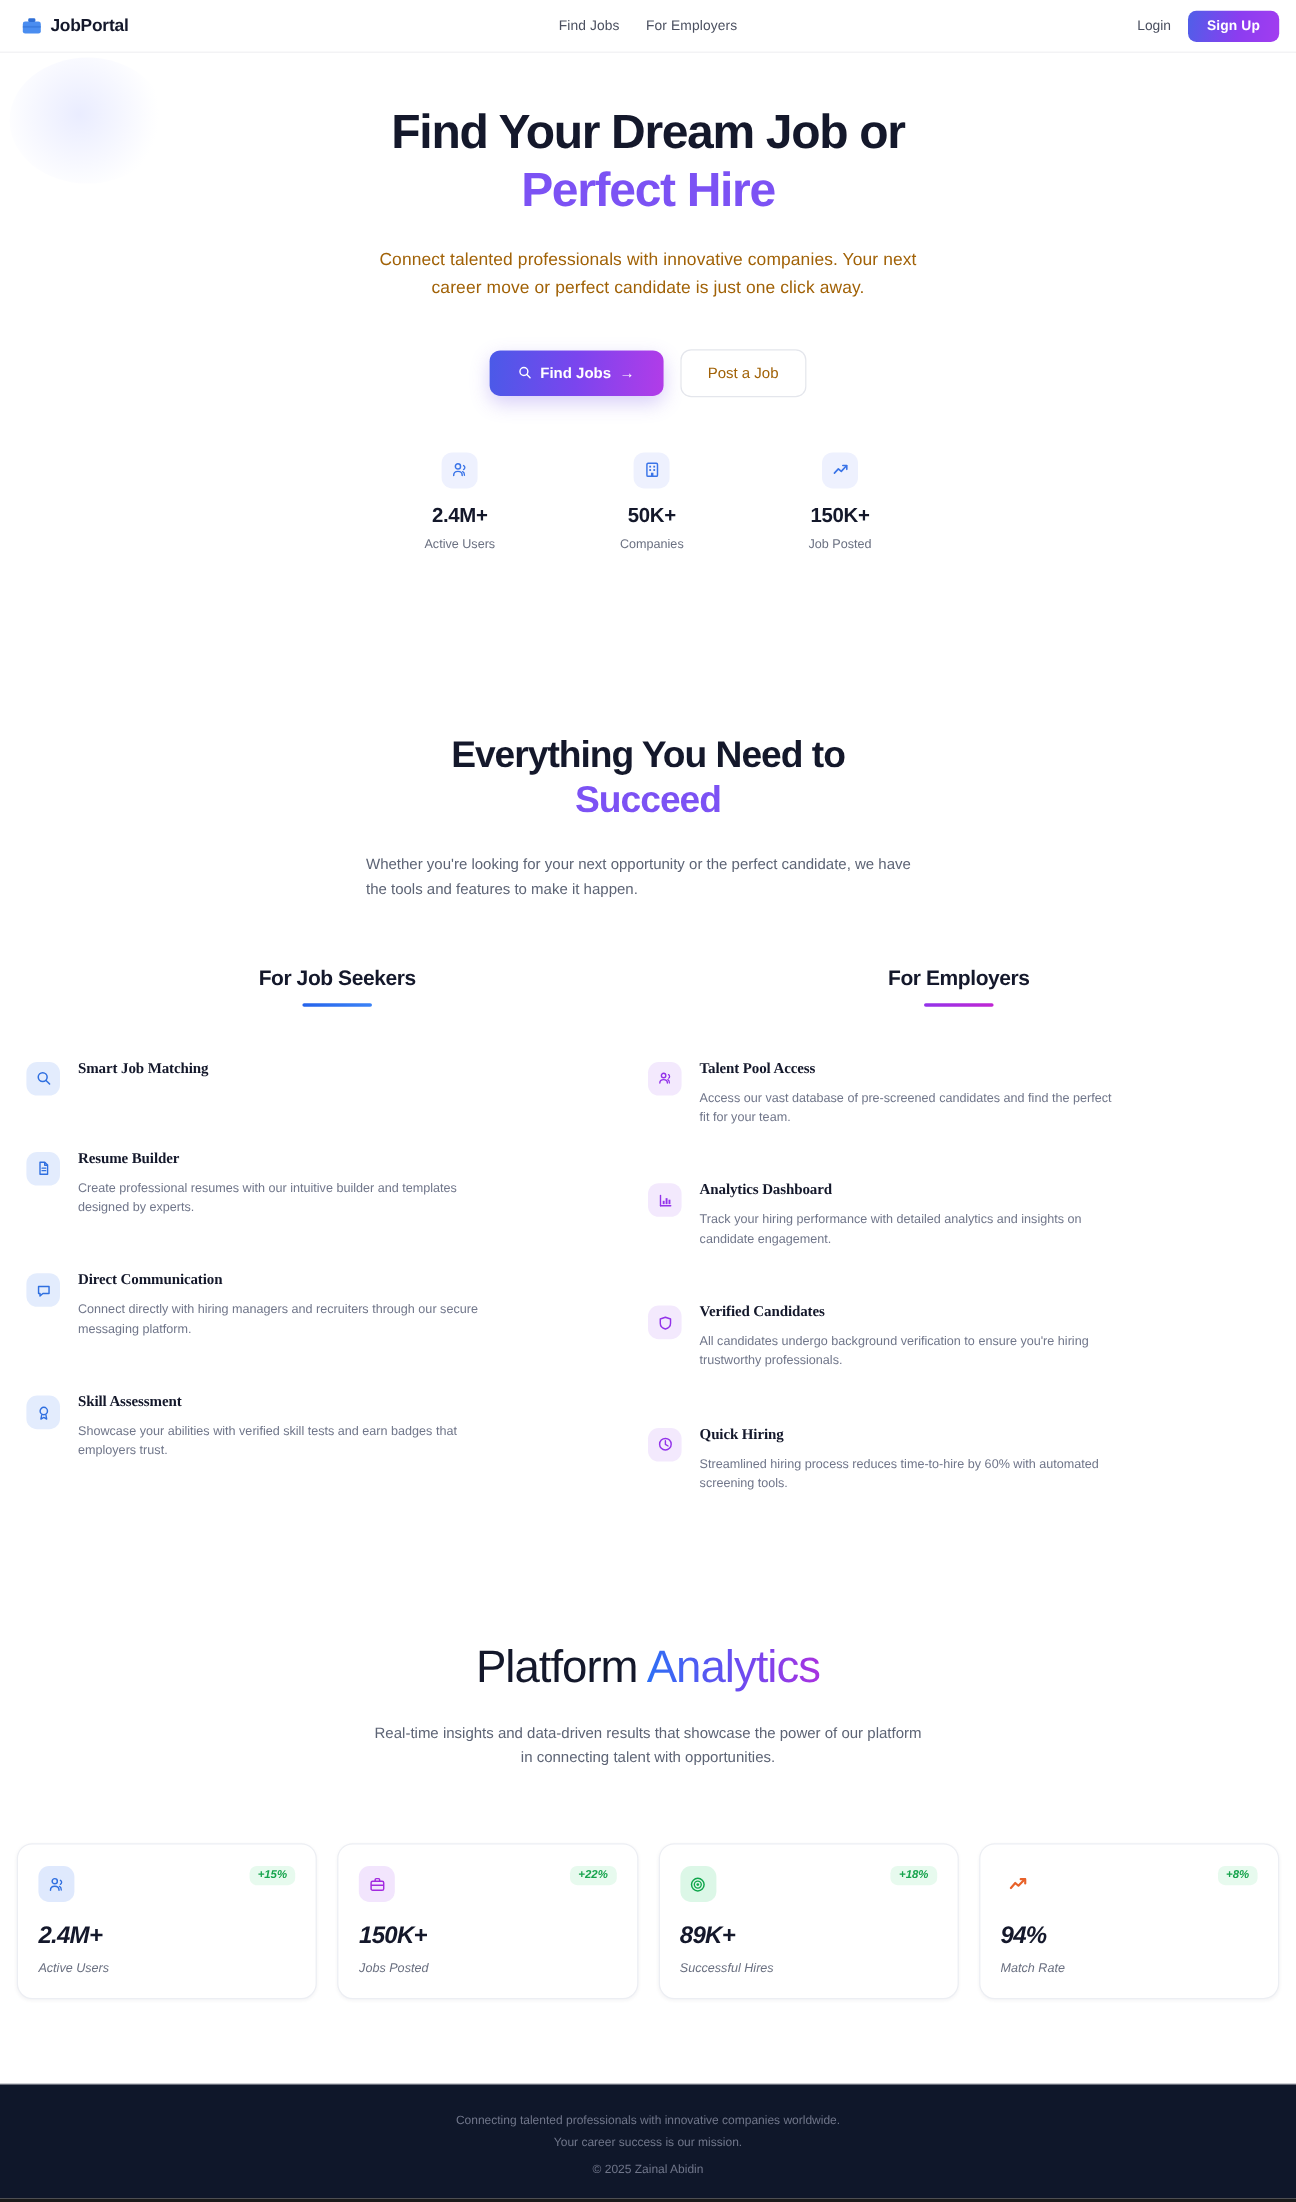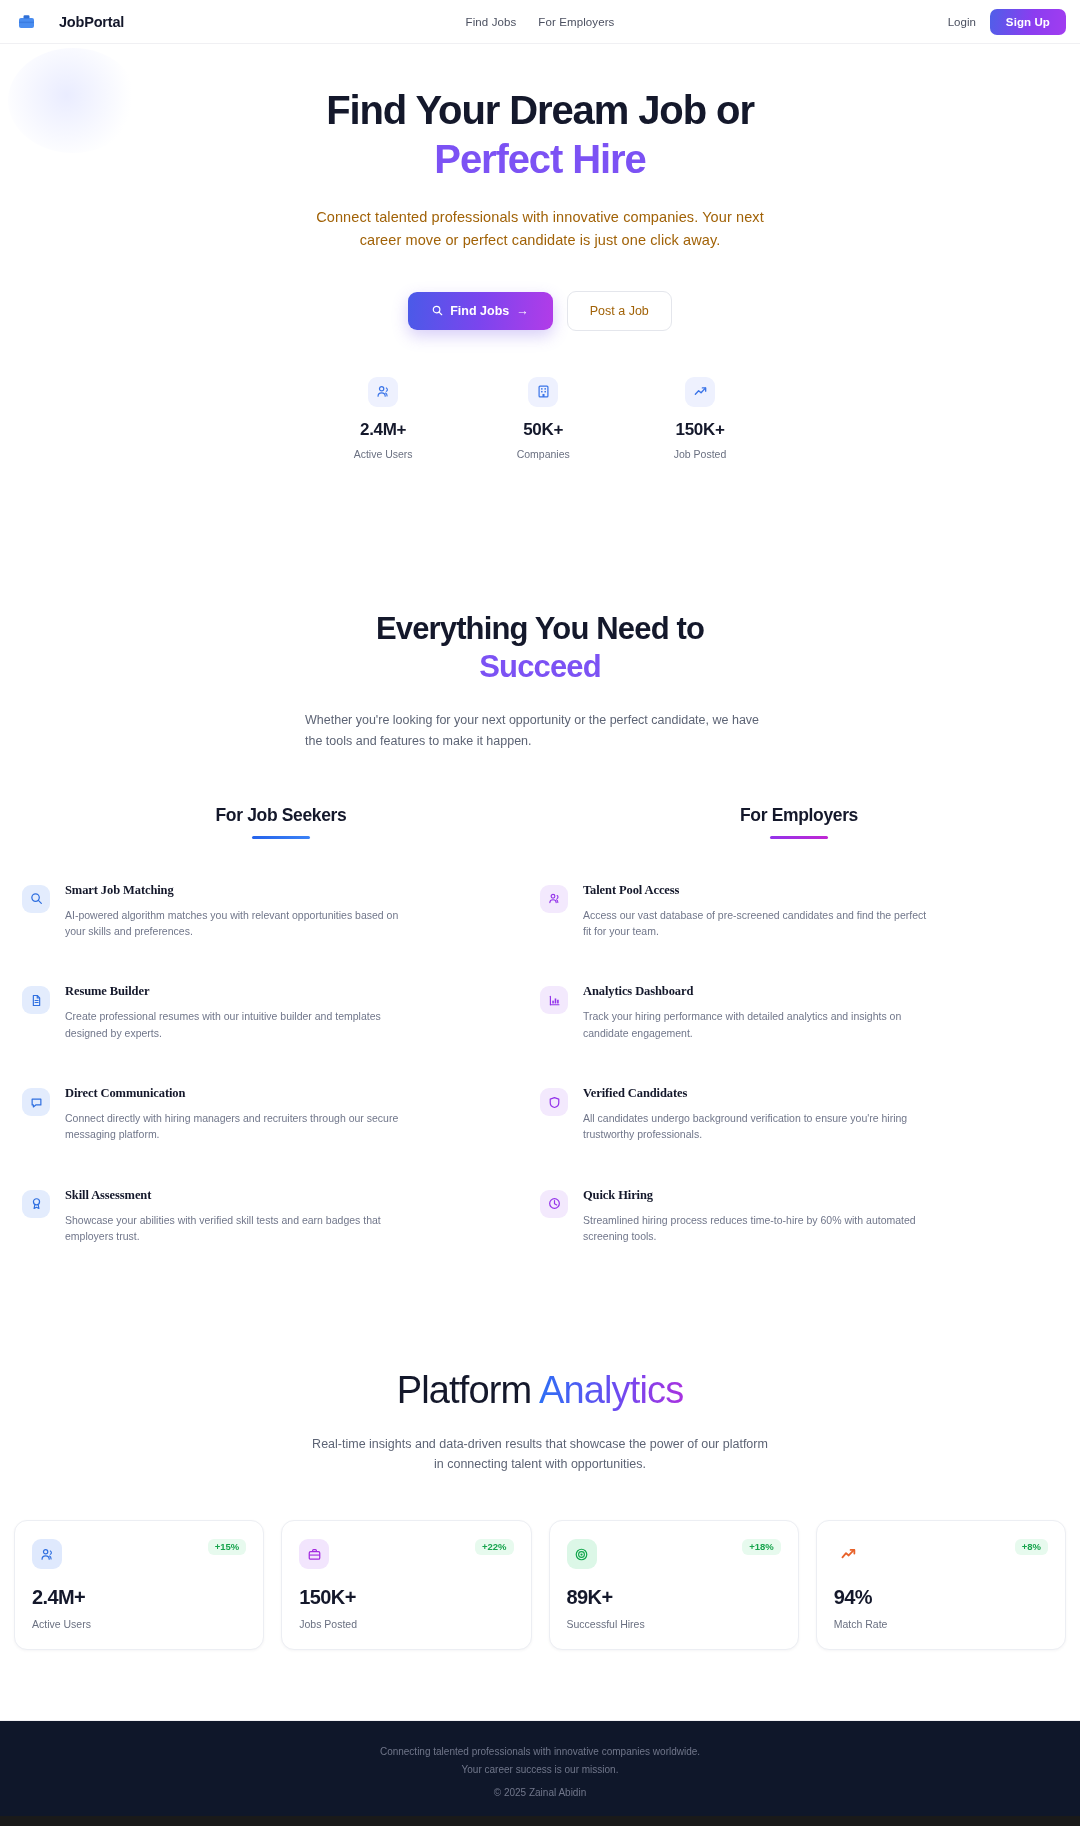--- a/index.html
+++ b/index.html
@@ -16,21 +16,21 @@
     height: 44px;
     width: 1080px;
     background: #ffffff;
     border-bottom: 1px solid #f0f0f3;
     display: flex;
     align-items: center;
     position: relative;
     z-index: 20;
   }
   .brand {
-    display: flex; align-items: flex-start; gap: 24px;
+    display: flex; align-items: flex-start; gap: 7px;
     position: absolute; left: 18px; top: 50%; transform: translateY(-50%);
   }
   .brand-logo { width: 17px; height: 15px; position: relative; display: block; }
   .brand-name { font-size: 14.5px; font-weight: 700; letter-spacing: -0.2px; color: #14182b; }
 
   .nav-center {
     position: absolute; left: 50%; transform: translateX(-50%);
     display: flex; gap: 22px; align-items: center;
   }
   .nav-link { font-size: 11.5px; color: #4b5060; letter-spacing: .1px; cursor: pointer; }
@@ -162,23 +162,23 @@
   }
   .an-title .grad {
     background: linear-gradient(90deg,#2d6ff5 0%, #6d4bf0 55%, #a832e0 100%);
     -webkit-background-clip: text; background-clip: text; color: transparent;
   }
   .an-sub {
     margin: 22px auto 0; width: 460px; text-align: center;
     font-size: 12.5px; line-height: 1.6; color: #5d6475;
   }
   .metric-grid {
-    margin-top: 46px;
+    margin-top: 62px;
     display: grid; grid-template-columns: repeat(4,1fr);
-    gap: 17px; padding: 0 14px;
+    gap: 17px; padding: 0 14px; font-style: italic;
   }
   .metric-card {
     background: #ffffff;
     border: 1px solid #eceef3;
     border-radius: 13px;
     padding: 18px 17px 19px;
     box-shadow: 0 1px 3px rgba(20,24,43,.045);
     min-height: 118px;
   }
   .metric-top { display: flex; align-items: flex-start; justify-content: space-between; }
@@ -318,21 +318,20 @@
 
         <div class="fitem">
           <div class="fitem-icon ic-blue">
             <svg width="13" height="13" viewBox="0 0 14 14">
                 <circle cx="6" cy="6" r="4" fill="none" stroke="#2f6fe0" stroke-width="1.35"></circle>
                 <line x1="9" y1="9" x2="12.2" y2="12.2" stroke="#2f6fe0" stroke-width="1.35" stroke-linecap="round"></line>
               </svg>
           </div>
           <div>
             <div class="fitem-title">Smart Job Matching</div>
-            <div class="fitem-desc">AI-powered algorithm matches you with relevant opportunities based on your skills and preferences.</div>
           </div>
         </div>
 
         <div class="fitem">
           <div class="fitem-icon ic-blue">
             <svg width="13" height="13" viewBox="0 0 14 14">
                 <path d="M3.6 1.6h4.2l2.6 2.6v8.2H3.6z" fill="none" stroke="#2f6fe0" stroke-width="1.25" stroke-linejoin="round"></path>
                 <path d="M7.8 1.6v2.7h2.6" fill="none" stroke="#2f6fe0" stroke-width="1.25" stroke-linejoin="round"></path>
                 <line x1="5.4" y1="7" x2="8.8" y2="7" stroke="#2f6fe0" stroke-width="1.1" stroke-linecap="round"></line>
                 <line x1="5.4" y1="9.2" x2="8.8" y2="9.2" stroke="#2f6fe0" stroke-width="1.1" stroke-linecap="round"></line>

